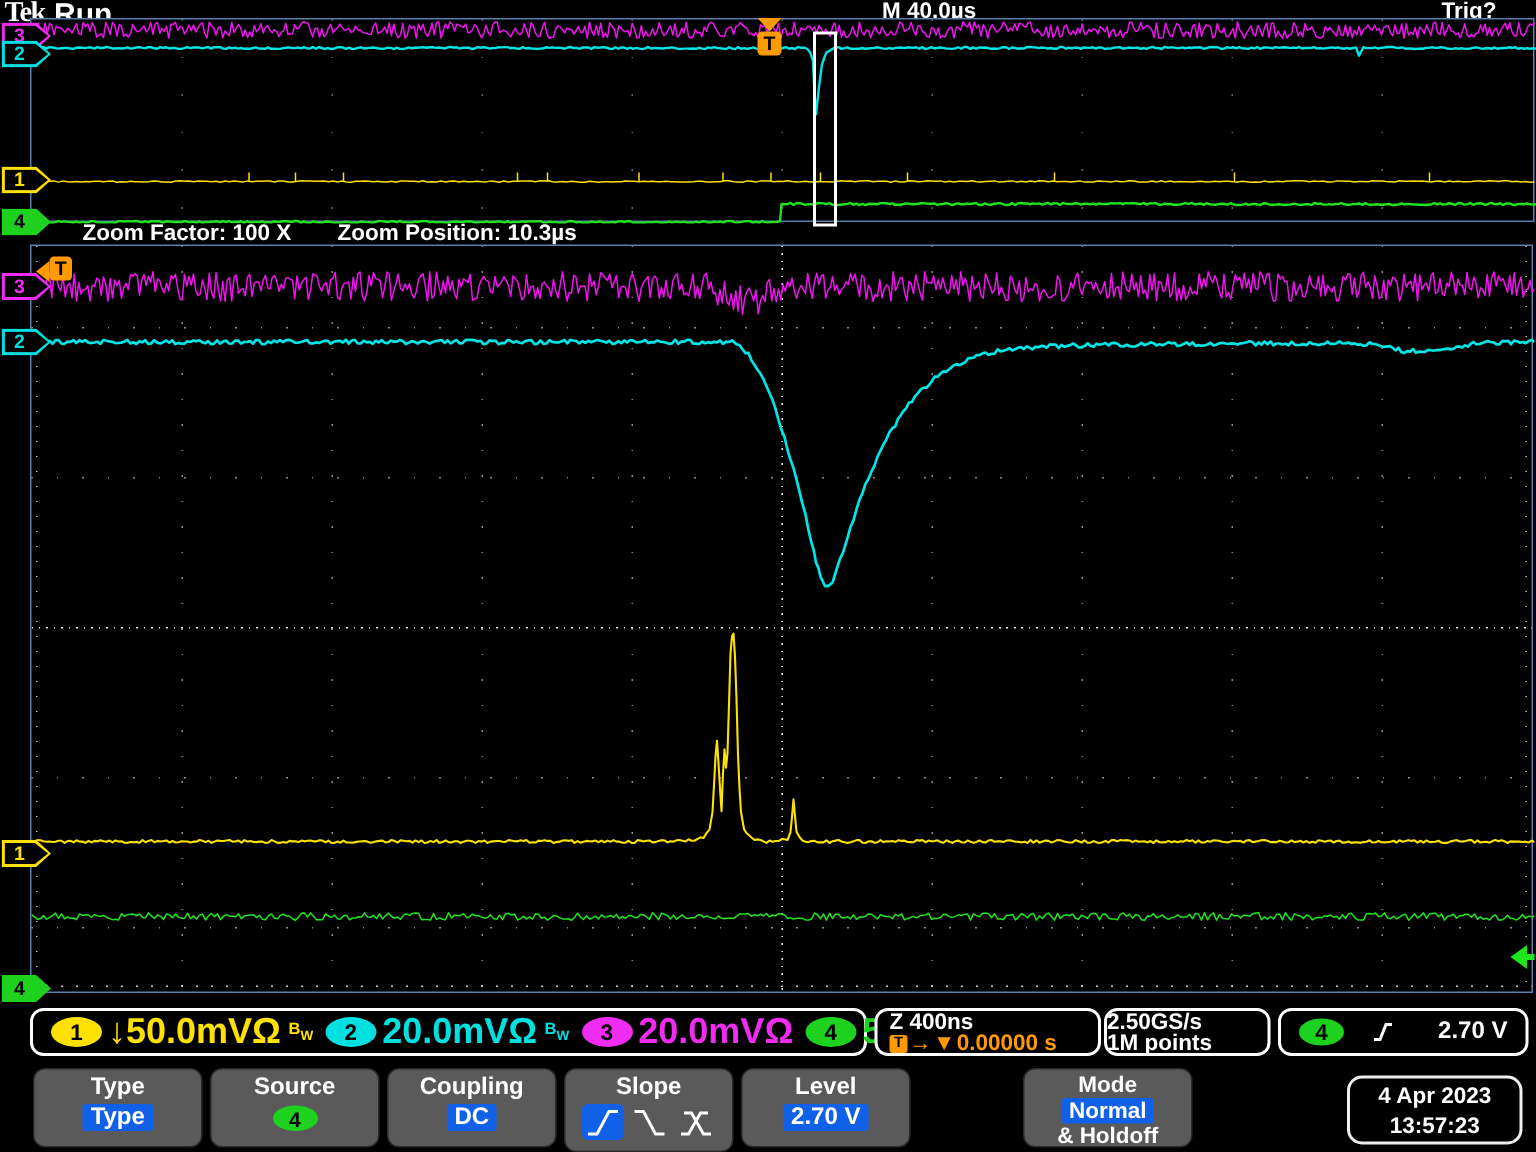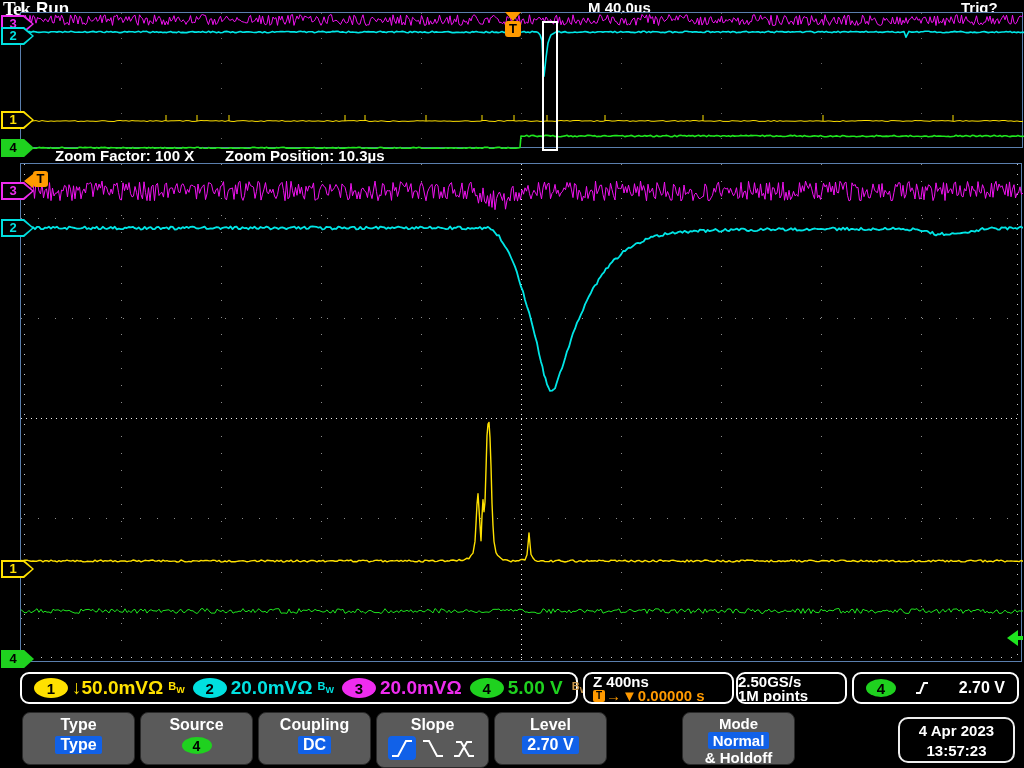--- a/index.html
+++ b/index.html
@@ -2,21 +2,21 @@
 <html><head>
 <meta charset="utf-8">
 <style>
   html,body{margin:0;padding:0;background:#000;}
   #screen{position:relative;width:1024px;height:768px;background:#000;overflow:hidden;
           font-family:"Liberation Sans",sans-serif;font-weight:bold;color:#fff;}
   .abs{position:absolute;}
 
   
   #tek-logo{left:3px;top:-2px;font-family:"Liberation Serif",serif;font-size:19px;letter-spacing:-1px;}
-  #run-status{left:36px;top:-1px;font-size:17px;}
+  #run-status{left:36px;top:-1px;font-size:20px;}
   #timebase{left:588px;top:-1px;font-size:15px;}
   #trig-status{left:925px;top:-1px;font-size:15px;margin-left:36px;}
 
   
   .scope-win{position:absolute;background:#000;border:1px solid #5b7fae;box-sizing:border-box;}
   #overview-win{left:20px;top:12px;width:1003px;height:136px;}
   #main-win{left:20px;top:163px;width:1002px;height:499px;}
   .scope-win svg{position:absolute;left:0;top:0;}
 
   .vgrid{position:absolute;top:0;bottom:0;width:1px;
@@ -59,21 +59,21 @@
   
   #zoom-factor{left:55px;top:147px;font-size:15px;}
   #zoom-position{left:225px;top:147px;font-size:15px;}
 
   
   .robox{position:absolute;top:672px;height:32px;border:2px solid #fff;border-radius:9px;
          background:#000;box-sizing:border-box;}
   #readout-box{left:20px;width:558px;display:flex;align-items:center;padding:0 8px 0 12px;gap:4px;}
   .choval{width:34px;height:20px;border-radius:50%;color:#000;font-size:15px;display:flex;
           align-items:center;justify-content:center;flex:none;}
-  .chval{font-size:19px;white-space:nowrap;}
+  .chval{font-size:24px;white-space:nowrap;}
   .bw{display:inline-flex;align-items:flex-start;line-height:1;margin-left:1px;}
   .bw .b{font-size:11px;}
   .bw .w{font-size:9px;margin-top:5px;}
   .sp{flex:1;}
 
   #zoom-readout-box{left:583px;width:151px;padding:1px 8px;box-sizing:border-box;}
   #zoom-readout-box .l1{font-size:15px;line-height:14px;color:#fff;}
   #zoom-readout-box .l2{font-size:15px;line-height:14px;color:#ff9a00;display:flex;align-items:center;gap:1px;}
   #zoom-readout-box .tbox{width:12px;height:12px;font-size:10px;line-height:12px;border-radius:2px;}
 

